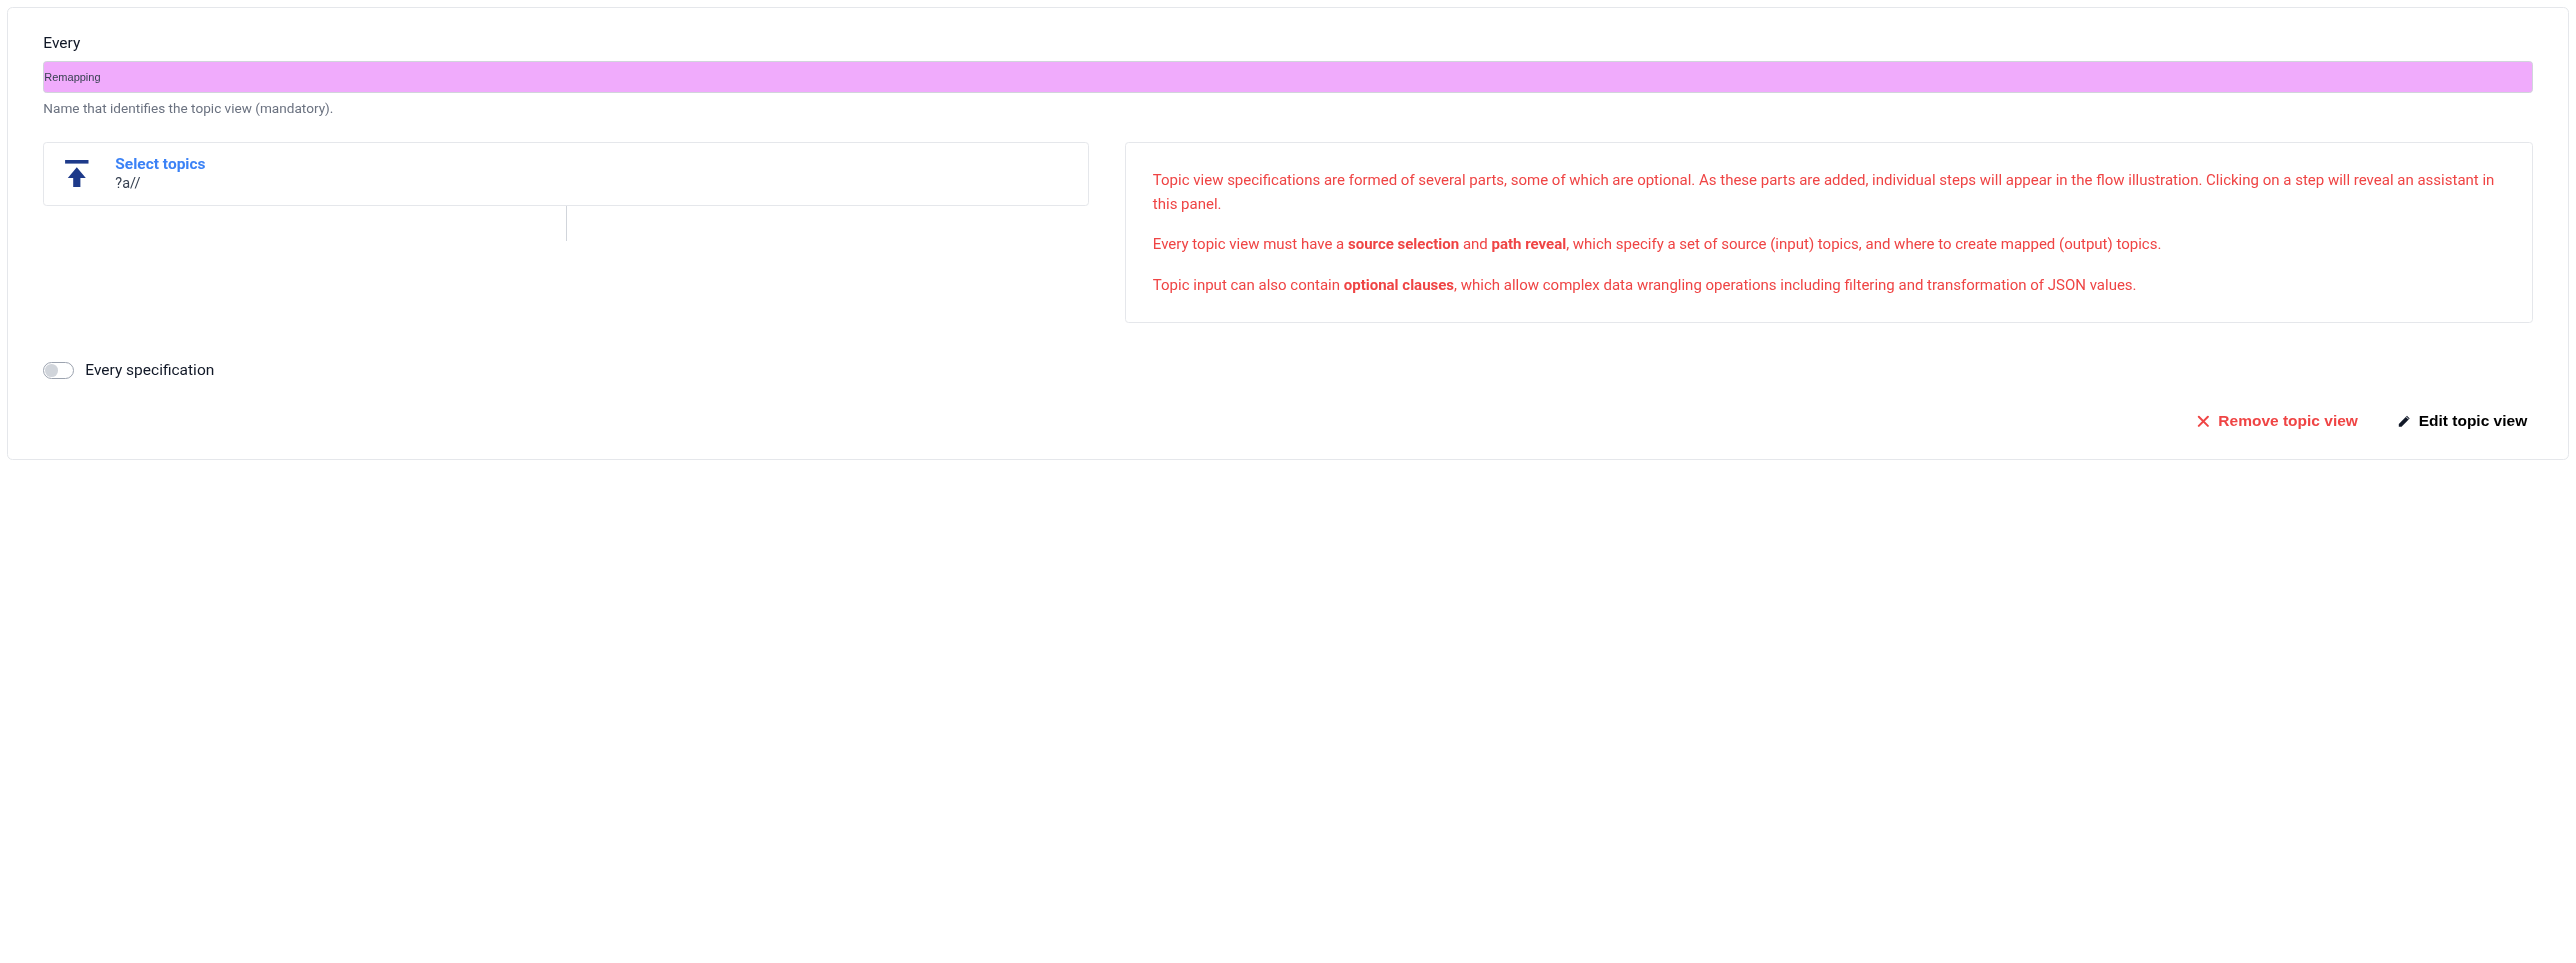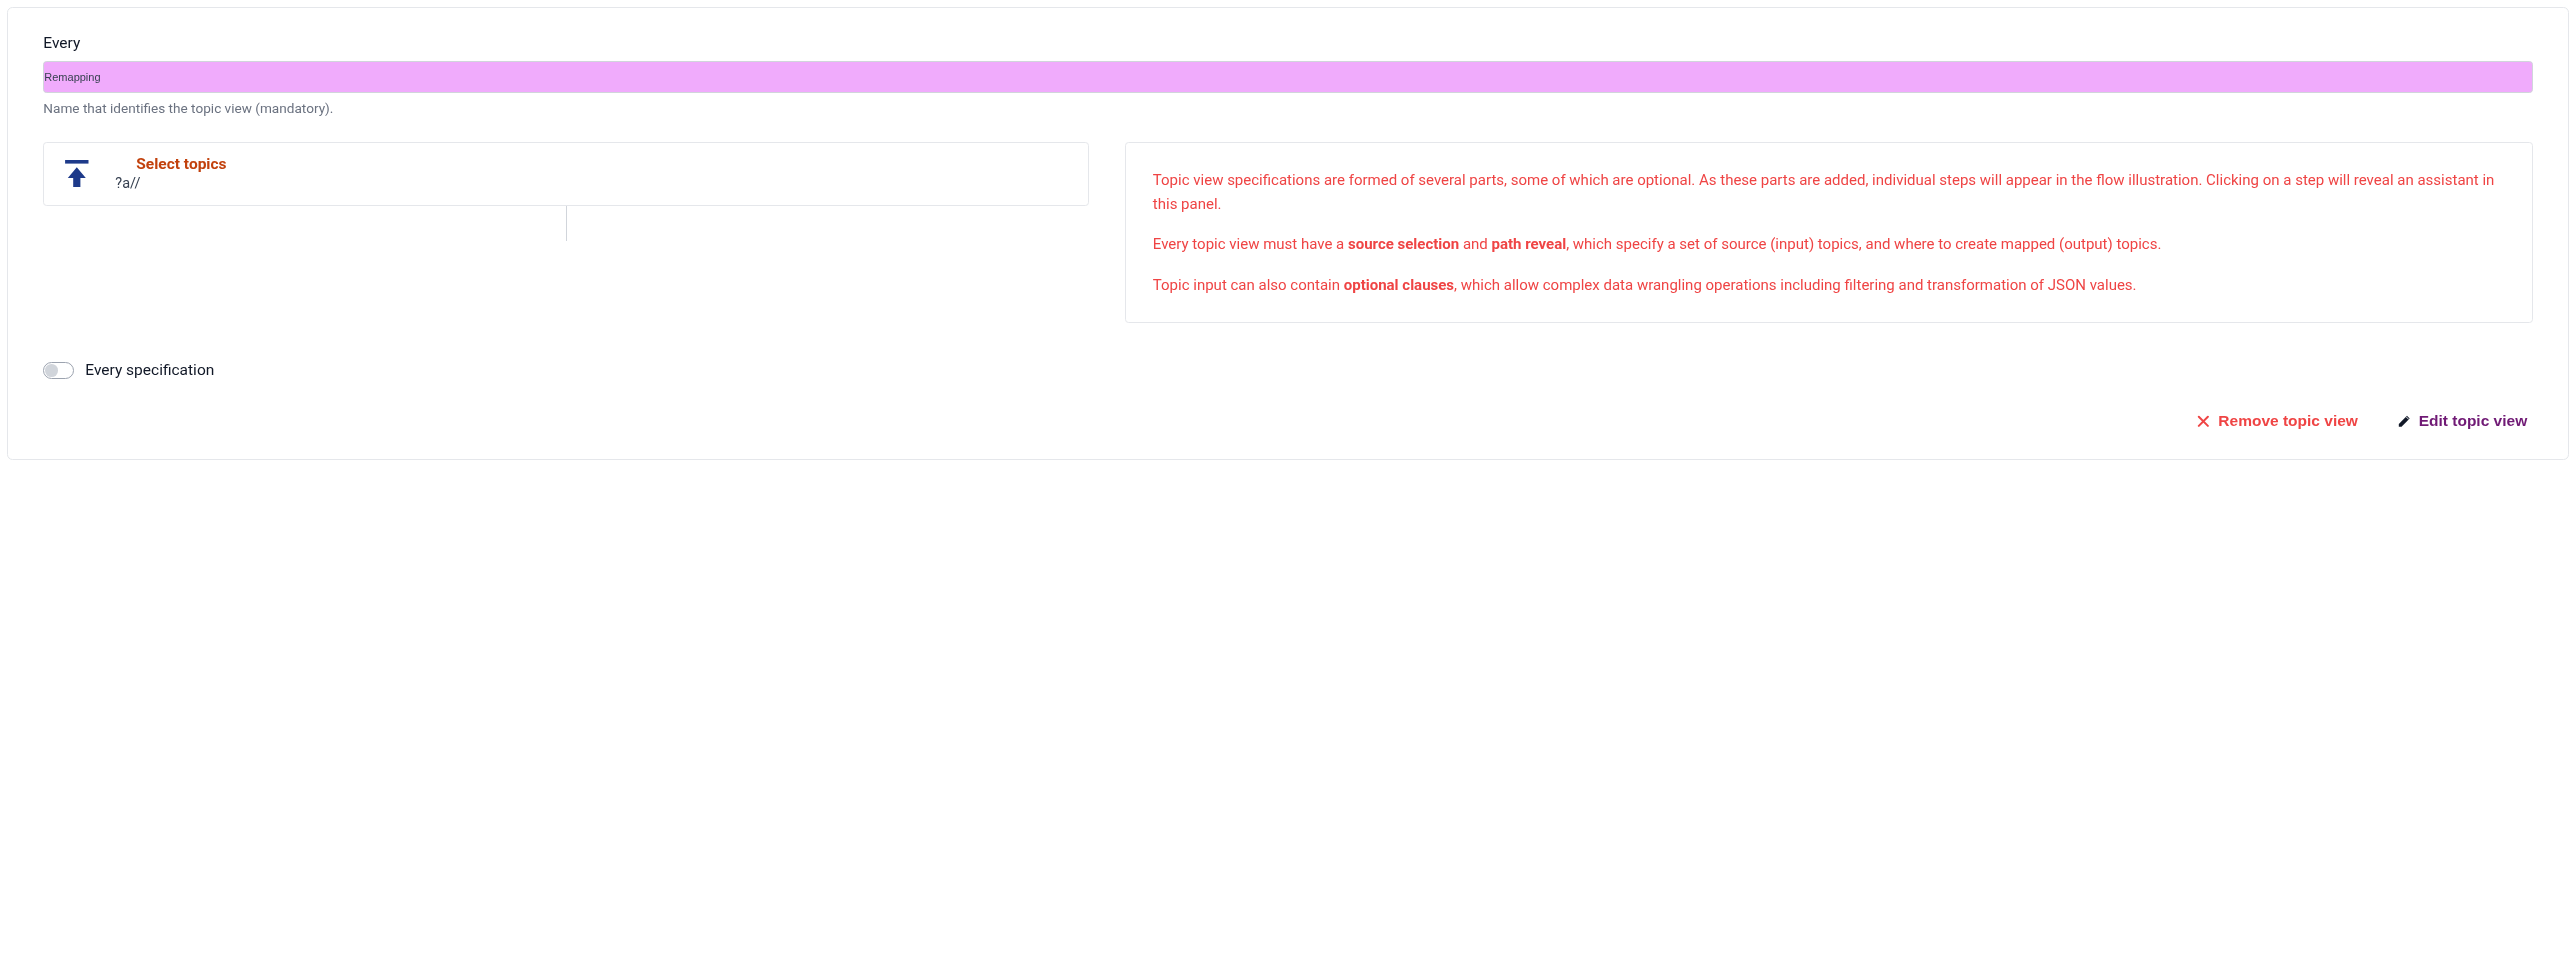--- a/index.html
+++ b/index.html
@@ -72,22 +72,21 @@
     justify-content: center;
   }
   .step-text {
     display: flex;
     flex-direction: column;
     gap: 1.8px;
   }
   .step-title {
     font-weight: 700;
     font-size: 15.5px;
-    color: #c2410c;
-    margin-left: 21px;
+    color: #3b82f6;
   }
   .step-sub {
     font-size: 14.5px;
     color: #374151;
   }
   .connector {
     width: 0.9px;
     height: 35px;
     background: #d1d5db;
   }
@@ -151,21 +150,21 @@
     font-weight: 700;
     cursor: pointer;
     background: none;
     border: none;
     padding: 3.6px 5.5px;
   }
   .btn-remove {
     color: #ef4444;
   }
   .btn-edit {
-    color: #701a75;
+    color: #000000;
   }
   .icon-sm {
     width: 14.5px;
     height: 14.5px;
     display: inline-flex;
     align-items: center;
     justify-content: center;
   }
 </style>
 </head>

